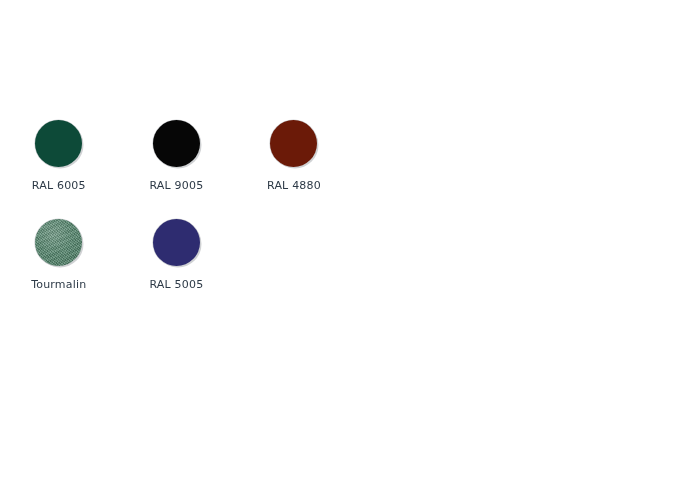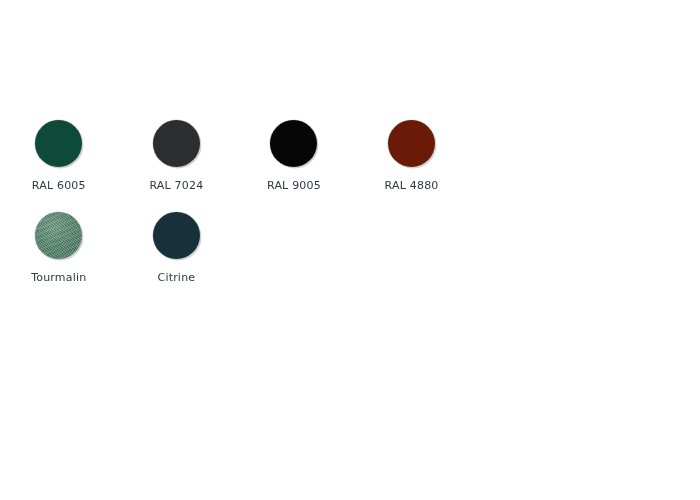--- a/index.html
+++ b/index.html
@@ -25,21 +25,21 @@
     position: absolute;
     left: 0;
     width: 700px;
     height: 100px;
     display: flex;
     flex-direction: row;
     align-items: flex-start;
   }
 
   #row-0 { top: 120px; }
-  #row-1 { top: 212px; }
+  #row-1 { top: 219px; }
 
   .swatch {
     width: 117.6px;
     flex: 0 0 117.6px;
     display: flex;
     flex-direction: column;
     align-items: center;
     box-sizing: border-box;
   }
 
@@ -89,35 +89,31 @@
 </head>
 <body>
 
 <div id="palette">
   <div class="swatch-row" id="row-0">
       <div class="swatch">
         <div class="swatch-disc" style="background-color: rgb(13, 74, 56);"></div>
         <div class="swatch-label">RAL 6005</div>
       </div>
       <div class="swatch">
-        <div class="swatch-disc" style="background-color: rgb(44, 45, 47);"></div>
-        <div class="swatch-label">RAL 7024</div>
-      </div>
-      <div class="swatch">
         <div class="swatch-disc" style="background-color: rgb(6, 6, 6);"></div>
         <div class="swatch-label">RAL 9005</div>
       </div>
       <div class="swatch">
         <div class="swatch-disc" style="background-color: rgb(107, 26, 8);"></div>
         <div class="swatch-label">RAL 4880</div>
       </div>
     </div>
   <div class="swatch-row" id="row-1">
       <div class="swatch">
         <div class="swatch-disc metallic" style="background-color: rgb(76, 128, 102);"></div>
         <div class="swatch-label">Tourmalin</div>
       </div>
       <div class="swatch">
-        <div class="swatch-disc" style="background-color: rgb(23, 48, 58);"></div>
-        <div class="swatch-label">Citrine</div>
+        <div class="swatch-disc" style="background-color: rgb(46, 44, 112);"></div>
+        <div class="swatch-label">RAL 5005</div>
       </div>
     </div>
 </div>
 
 </body></html>

